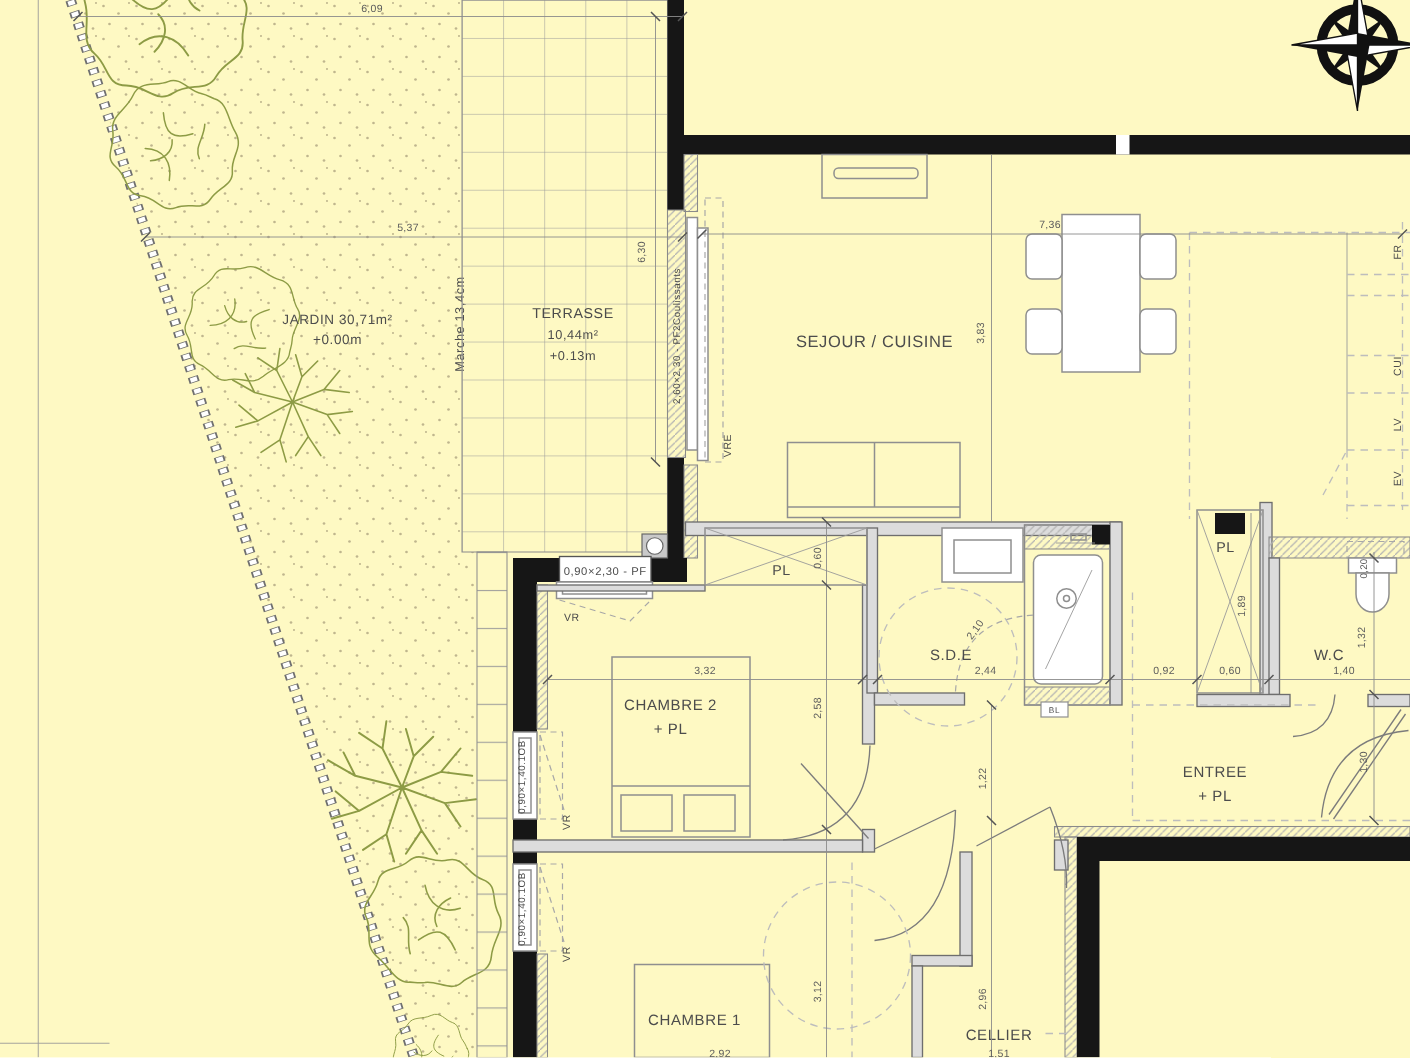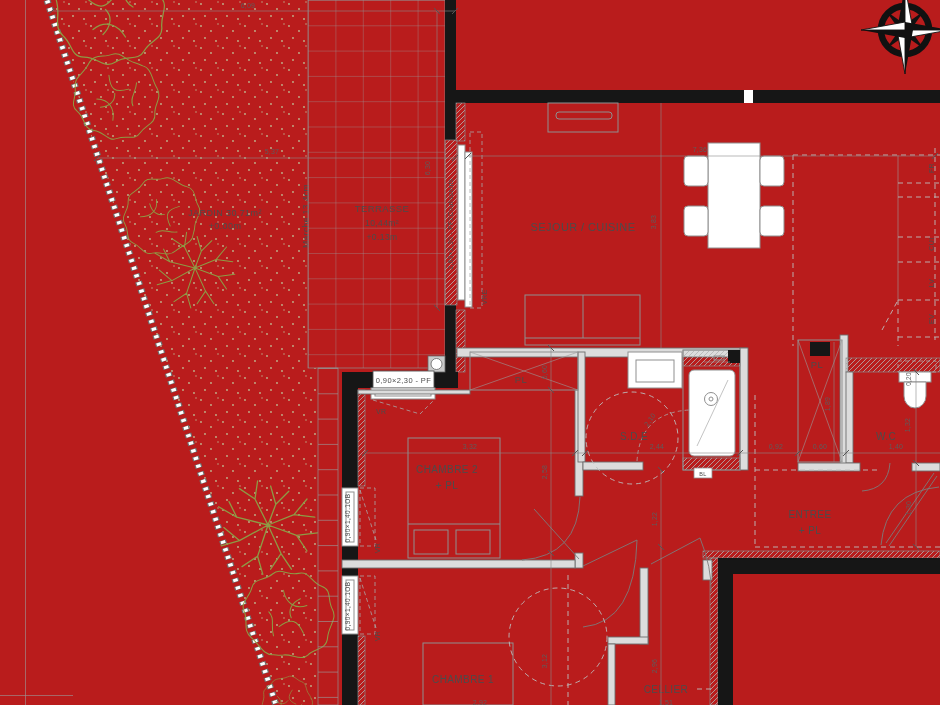--- a/index.html
+++ b/index.html
@@ -1,16 +1,16 @@
 <!DOCTYPE html>
 <html style="--ink: #4c4c4c; --dim: #5d5d5d; --wall: #161616; --green: #8d9b45; --tan: #bfb68e;"><head>
 <meta charset="utf-8">
 <style>
   html,body{margin:0;padding:0;background:#ffffff;}
-  #stage{position:relative;width:940px;height:705px;background:#b91c1c;overflow:hidden;}
+  #stage{position:relative;width:940px;height:705px;background:#fef9c3;overflow:hidden;}
   svg{display:block;}
   .txt{fill:var(--ink);font-family:"Liberation Sans",sans-serif;letter-spacing:.4px;}
   .dimt{fill:var(--dim);font-family:"Liberation Sans",sans-serif;letter-spacing:.2px;}
   .blk{fill:var(--wall);stroke:none;}
   .iw{fill:#dcdcdc;stroke:#6e6e6e;stroke-width:.9;}
   .hat{fill:url(#hatch);stroke:#8a8a8a;stroke-width:.7;}
   .ln{stroke:#7c7c7c;stroke-width:.9;fill:none;}
   .thn{stroke:#9a9a9a;stroke-width:.6;fill:none;}
   .dml{stroke:#8b8b8b;stroke-width:.6;fill:none;}
   .dsh{stroke:#a8a8a8;stroke-width:.8;fill:none;stroke-dasharray:4 3;}

